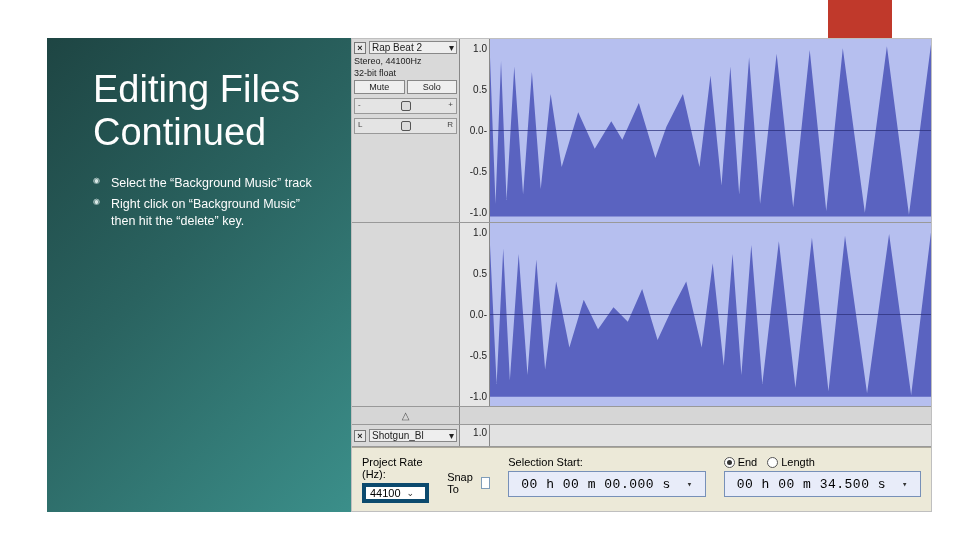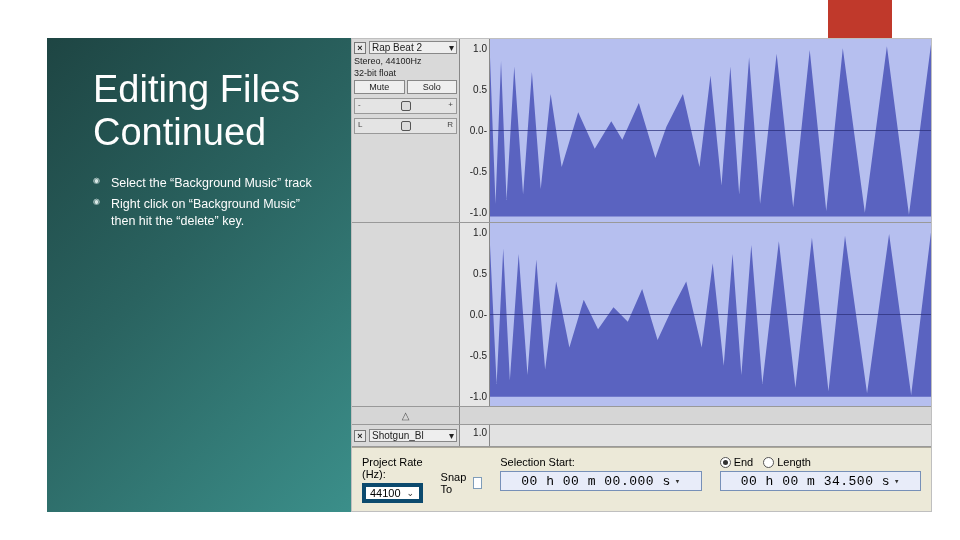--- a/index.html
+++ b/index.html
@@ -159,21 +159,21 @@
   }
   .select .arrow{font-size:9px;color:#333;}
   .snap { display:flex;align-items:center;gap:4px; }
   .checkbox {
     width:12px;height:12px;border:1px solid #7f9db9;background:#fff;
   }
   .timebox {
     display:flex;align-items:center;
     border:1px solid #7790b8;background:#e8ecf9;
     font-family:"Courier New",monospace;font-size:13px;letter-spacing:0.5px;
-    padding:2px 20px;height:20px;white-space:pre;
+    padding:2px 12px;height:26px;white-space:pre;gap:12px;
   }
   .timebox .arrow{font-size:9px;color:#333;margin-left:4px;}
   .radio-row {display:flex;gap:10px;}
   .radio {display:flex;align-items:center;gap:3px;}
   .radio .dot{width:11px;height:11px;border:1px solid #555;border-radius:50%;background:#fff;position:relative;}
   .radio.on .dot::after{content:"";position:absolute;inset:2px;background:#333;border-radius:50%;}
 </style>
 </head>
 <body>
 

